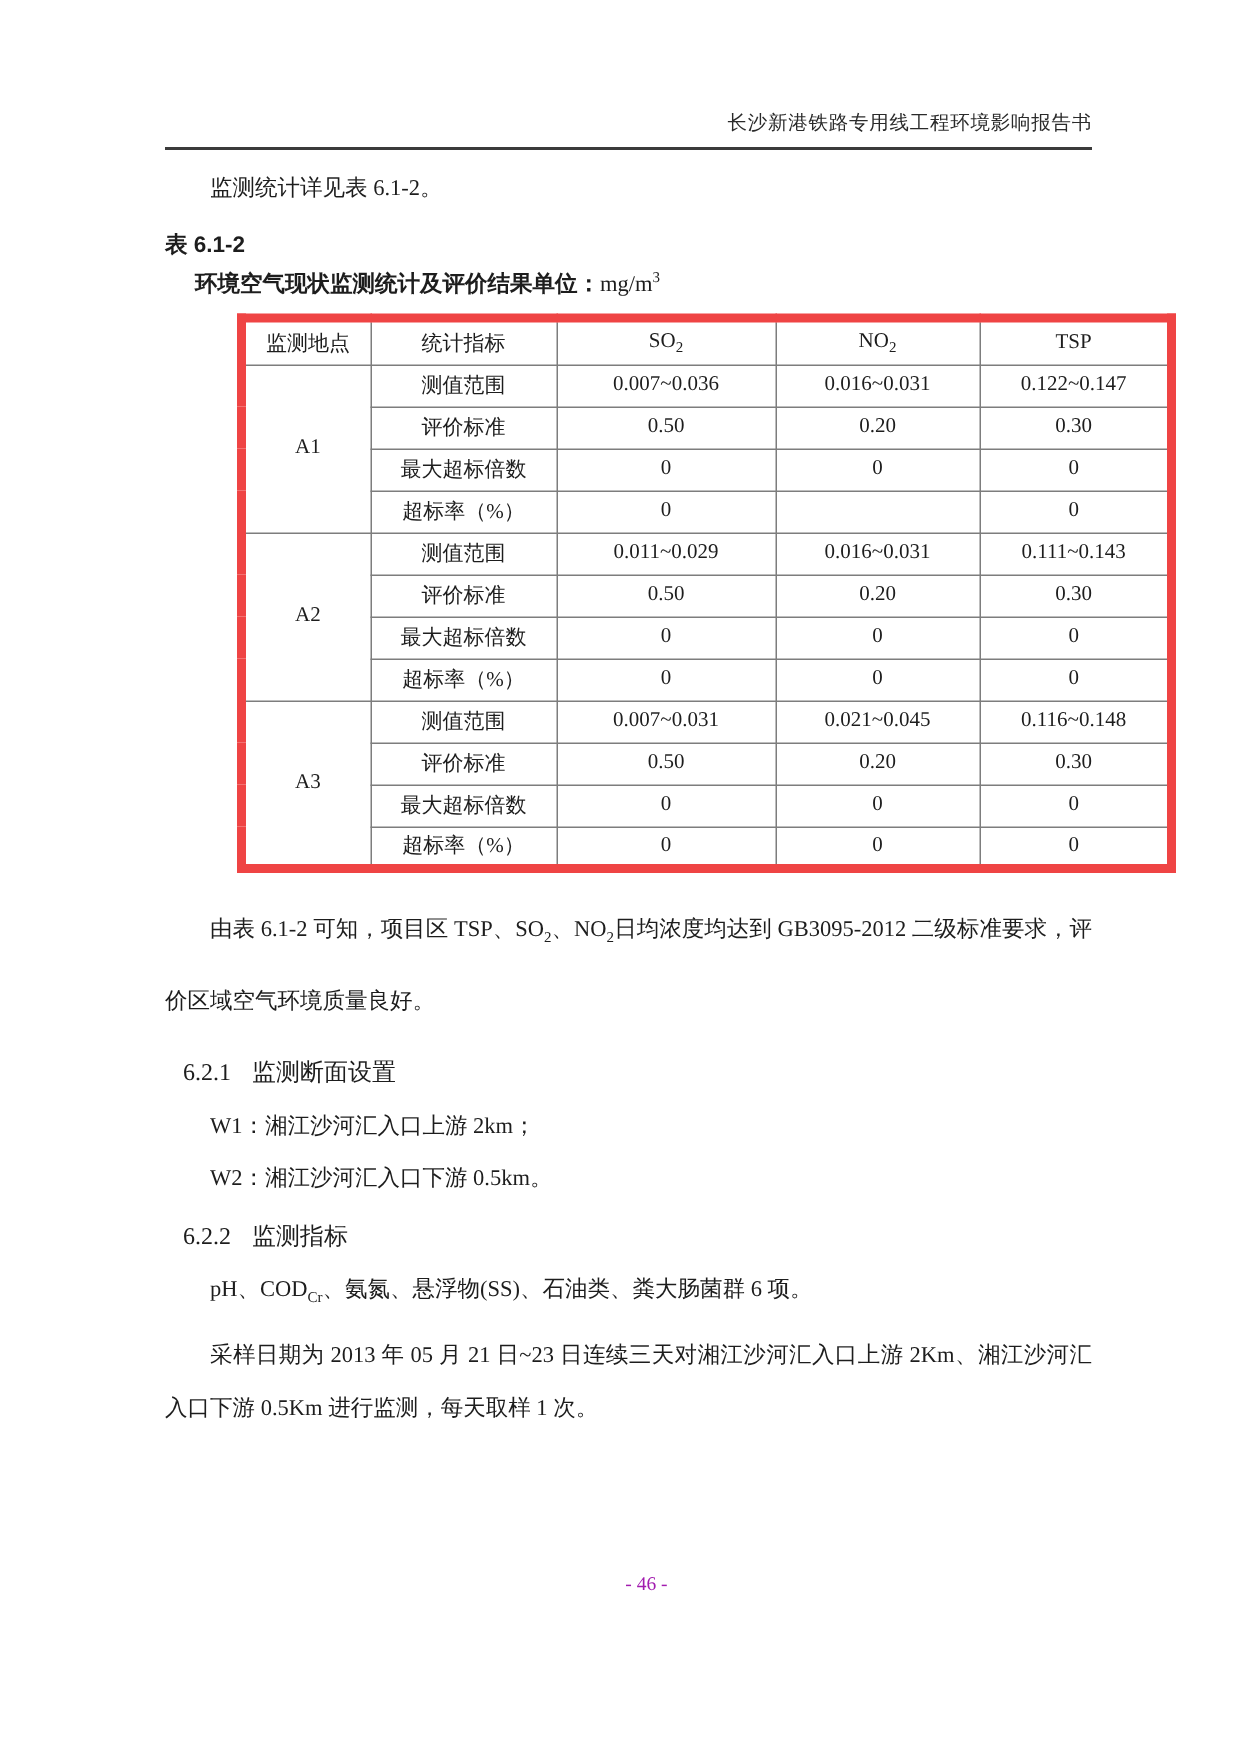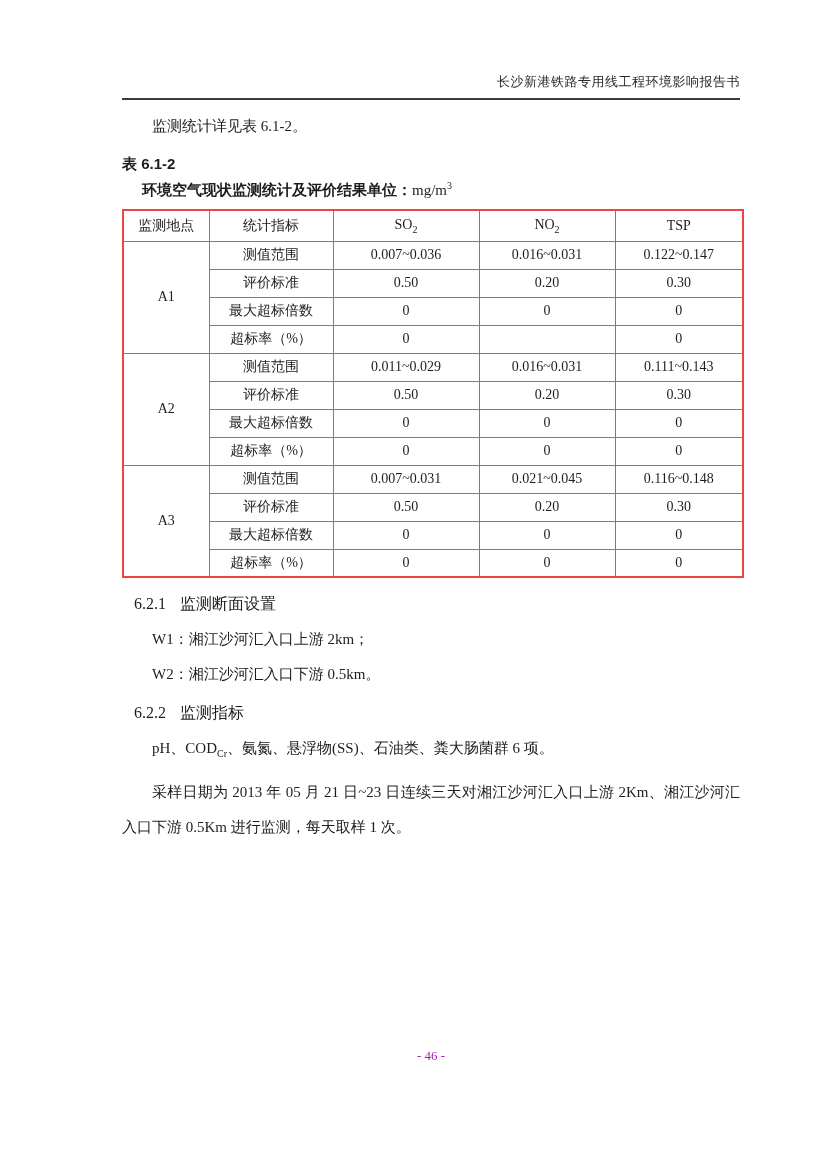--- a/index.html
+++ b/index.html
@@ -1,21 +1,21 @@
 <!DOCTYPE html>
 <html><head>
 <meta charset="utf-8">
 <style>
   html,body { margin:0; padding:0; background:#ffffff; }
   .page {
     position:relative; width:827px; height:1169px; background:#ffffff;
     font-family:"Liberation Serif","DejaVu Serif",serif; color:#1d1d1d;
     overflow:hidden; margin:0 auto;
   }
-  .content { position:absolute; left:122px; top:0; width:618px; }
+  .content { position:absolute; left:110px; top:0; width:618px; }
 
   .doc-header { padding-top:73px; text-align:right; font-size:13px; color:#2a2a2a; letter-spacing:0.5px; }
   .header-rule { border-bottom:2px solid #3b3b3b; margin-top:7px; }
 
   .h-sub { margin:0; font-size:16px; font-weight:normal; padding-left:12px; line-height:22px; }
   .h-sub .h-num { margin-right:14px; }
   .h-616 { margin-top:52px; }
 
   .p-body { margin:0; font-size:15px; line-height:22px; }
   .indent { text-indent:2em; }
@@ -23,21 +23,21 @@
 
   .table-caption {
     margin-top:16px; display:flex; align-items:baseline;
     font-family:"Liberation Sans","DejaVu Sans",sans-serif; font-weight:bold; font-size:15px; line-height:22px;flex-direction:column;
   }
   .table-caption .cap-label { flex:0 0 auto; }
   .table-caption .cap-title { flex:1 1 auto; text-align:center; padding-left:20px; }
   .cap-unit { font-family:"Liberation Serif","DejaVu Serif",serif; font-weight:normal; }
   .cap-unit sup { font-size:10px; }
 
-  table.air { border-collapse:collapse; width:620px; margin-top:8px; table-layout:fixed; border:2px solid #ef4444; }
+  table.air { border-collapse:collapse; width:620px; margin-top:8px; table-layout:fixed; border:6px solid #ef4444;margin-left:48px; }
   table.air th, table.air td {
     border:1px solid #7d7d7d; text-align:center; vertical-align:middle;
     font-size:14px; font-weight:normal; padding:0; color:#1d1d1d;
   }
   table.air thead tr { height:31px; }
   table.air tbody tr { height:28px; }
   table.air sub { font-size:10px; }
 
   .p-conclusion { margin-top:17px; font-size:15px; line-height:43px; text-align:justify; text-indent:2em; }
   .p-conclusion sub, .p-inline sub { font-size:10px;text-align:right; }
@@ -167,20 +167,21 @@
         </tr>
         <tr>
           <td>超标率（%）</td>
           <td>0</td>
           <td>0</td>
           <td>0</td>
         </tr>
       </tbody>
     </table>
 
+    <p class="p-conclusion"><span>由表 6.1-2 可知，项目区 TSP、SO</span><sub>2</sub><span>、NO</span><sub>2</sub><span>日均浓度均达到 GB3095-2012 二级标准要求，评价区域空气环境质量良好。</span></p>
 
 
     <p class="h-sub h-621"><span class="h-num">6.2.1</span><span>监测断面设置</span></p>
 
     <p class="p-body w-line">W1：湘江沙河汇入口上游 2km；</p>
     <p class="p-body w-line">W2：湘江沙河汇入口下游 0.5km。</p>
 
     <p class="h-sub h-622"><span class="h-num">6.2.2</span><span>监测指标</span></p>
 
     <p class="p-body p-indicators p-inline"><span>pH、COD</span><sub>Cr</sub><span>、氨氮、悬浮物(SS)、石油类、粪大肠菌群 6 项。</span></p>

